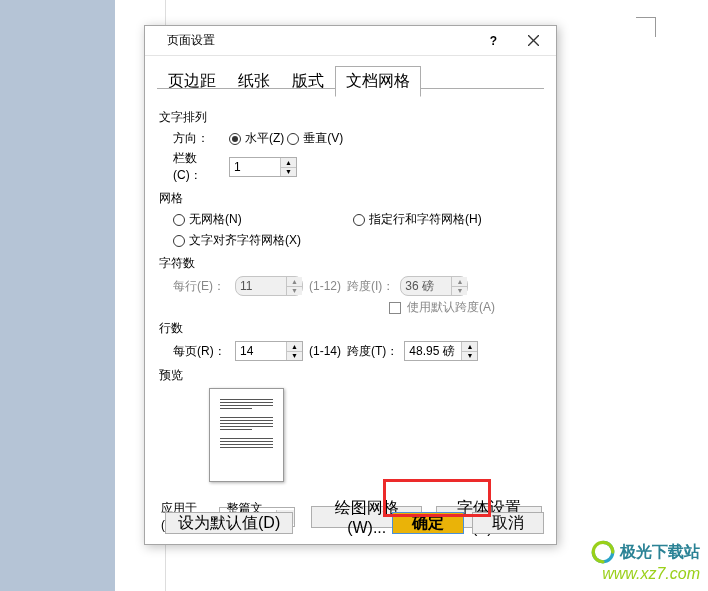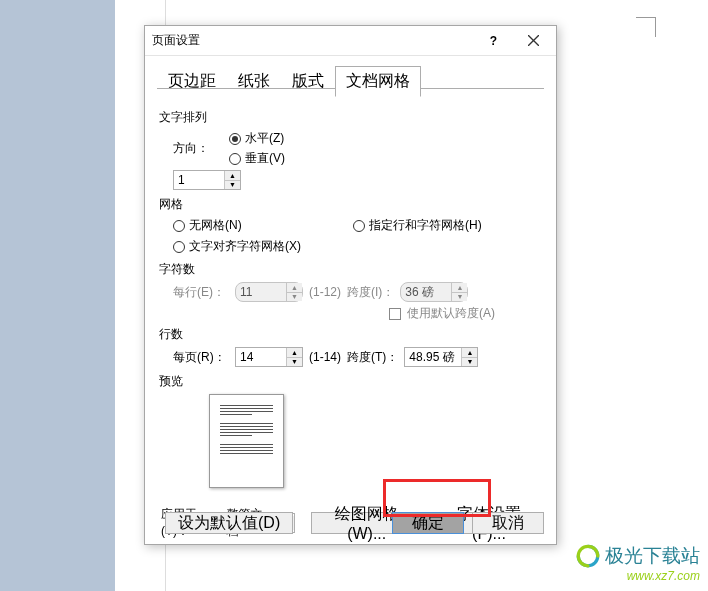--- a/index.html
+++ b/index.html
@@ -38,21 +38,21 @@
       left: 144px; top: 25px;
       width: 413px; height: 520px;
       background: #fff;
       border: 1px solid #a6a6a6;
       box-shadow: 2px 2px 10px rgba(0,0,0,0.25);
     }
     .titlebar {
       display: flex;
       align-items: center;
       height: 30px;
-      padding: 0 0 0 7px;
+      padding: 0 0 0 22px;
       border-bottom: 1px solid #e4e4e4;
     }
     .titlebar .title { flex: 1; font-size: 12px; }
     .titlebar .help {
       width: 35px; height: 30px;
       display: flex; align-items: center; justify-content: center;
       font-family: Arial; font-weight: bold;
       cursor: pointer;
     }
     .titlebar .close {
@@ -89,21 +89,21 @@
     .content {
       padding: 8px 14px 0 14px;
     }
     .section-title { margin: 4px 0 4px 0; }
     .row {
       display: flex;
       align-items: center;
       margin: 3px 0 3px 14px;
       gap: 6px;
     }
-    .radio-col { display: flex; flex-direction: column; gap: 3px; }
+    .radio-col { display: flex; gap: 3px; }
     .radio-item { display: flex; align-items: center; gap: 4px; }
     .radio {
       width: 12px; height: 12px;
       border: 1px solid #333; border-radius: 50%;
       display: inline-flex; align-items: center; justify-content: center;
     }
     .radio.checked::after {
       content: ""; width: 6px; height: 6px; border-radius: 50%; background: #333;
     }
     .spinbox {
@@ -155,42 +155,42 @@
       display: inline-flex; align-items: center; border: 1px solid #aeaeae;
       height: 20px; background: #fff;
     }
     .select span { padding: 0 6px; }
     .select .caret { width: 18px; text-align: center; border-left: 1px solid #c5c5c5; background: #efefef; }
     .btn {
       border: 1px solid #aeaeae; background: #efefef; padding: 2px 12px;
       height: 22px; cursor: pointer; font-size: 16px;
       display: inline-flex; align-items: center; justify-content: center;
     }
-    .btn.primary { background: #a3a3a3; border-color: #4a90d9; }
+    .btn.primary { background: #eab308; border-color: #4a90d9; font-weight: bold; }
     .highlight-box {
       position: absolute;
       left: 383px; top: 479px;
       width: 108px; height: 38px;
       border: 3px solid #ec2a2a;
     }
     .footer {
       position: absolute;
       left: 12px; right: 12px; bottom: 10px;
       display: flex; align-items: center;
     }
     .footer .spacer { flex: 1; }
     .footer .btn { min-width: 72px; margin-left: 8px; }
     .logo {
       position: absolute;
       right: 8px; bottom: 8px;
       display: flex; flex-direction: column; align-items: flex-end;
     }
     .logo .row1 { display: flex; align-items: center; gap: 4px; }
-    .logo .cn { font-size: 19px; color: #2a8295; font-weight: normal; }
-    .logo .url { font-size: 12px; color: #9ad01a; font-style: italic; }
+    .logo .cn { font-size: 16px; color: #2a8295; font-weight: bold; }
+    .logo .url { font-size: 16px; color: #9ad01a; font-style: italic; }
     .logo svg { width: 26px; height: 26px; }
   </style>
 </head>
 <body>
 
 <div class="bg-left"></div>
 <div class="bg-doc">
   <div class="corner-mark"></div>
 </div>
 
@@ -224,20 +224,21 @@
           <span class="radio checked"></span>
           <span>水平(Z)</span>
         </div>
         <div class="radio-item">
           <span class="radio"></span>
           <span>垂直(V)</span>
         </div>
       </div>
     </div>
     <div class="row">
+      <span style="width:50px;">栏数(C)：</span>
       <div class="spinbox">
         <input value="1" style="">
         <div class="spin">
             <div>▲</div>
             <div>▼</div>
           </div>
       </div>
     </div>
 
     <div class="section-title" style="margin-top:6px;">网格</div>

